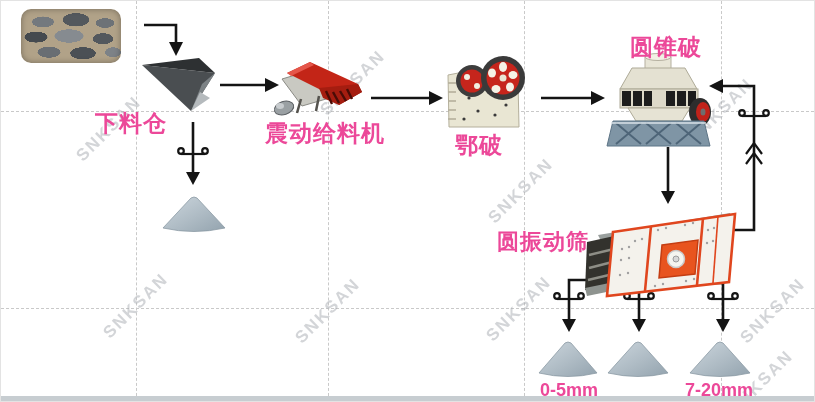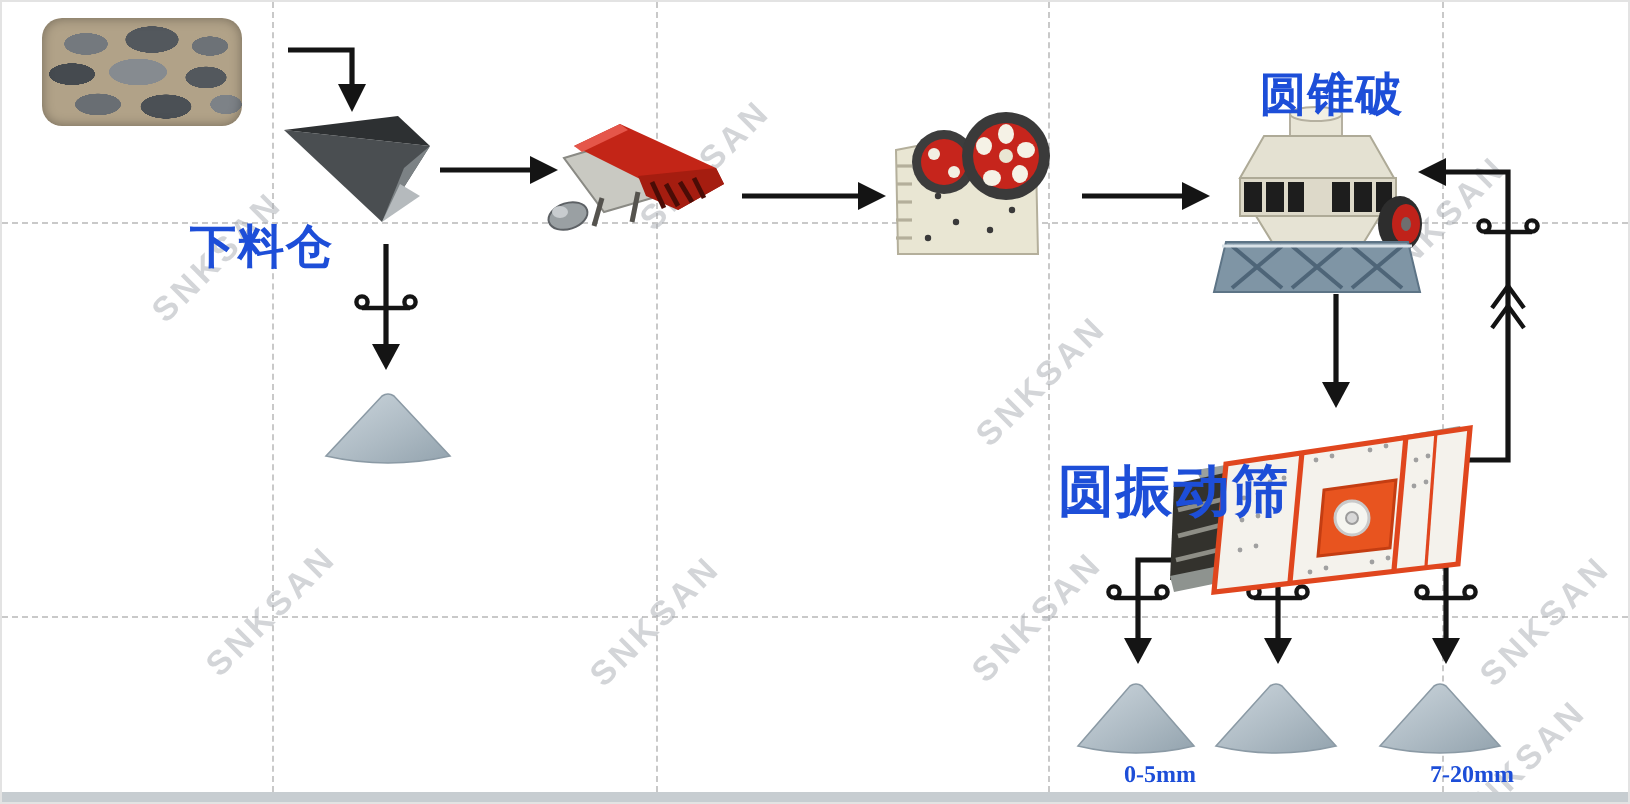--- a/index.html
+++ b/index.html
@@ -9,25 +9,25 @@
     background:#ffffff;
     border:1px solid #e3e3e3;
     box-sizing:border-box;
     overflow:hidden;
     font-family:"Liberation Sans","DejaVu Sans",sans-serif;
   }
   .vgrid{position:absolute;top:0;bottom:0;width:0;border-left:1px dashed #c9c9c9;}
   .hgrid{position:absolute;left:0;right:0;height:0;border-top:1px dashed #c9c9c9;}
   .bottom-bar{position:absolute;left:0;right:0;bottom:0;height:5px;background:#c7cdd1;}
   .label{
-    position:absolute;color:#1d4ed8;font-weight:bold;white-space:nowrap;
-    font-family:Liberation Serif, serif;
+    position:absolute;color:#ec4899;font-weight:bold;white-space:nowrap;
+    font-family:Liberation Sans, sans-serif;
   }
   .cn{font-size:23px;letter-spacing:1px;}
-  .mm{font-size:12px;text-align:right;}
+  .mm{font-size:18px;text-align:left;}
   .wm{
     position:absolute;width:90px;text-align:center;
     color:rgba(168,172,177,0.50);
     font-weight:bold;font-size:17px;letter-spacing:2px;
     transform:rotate(-45deg);
     pointer-events:none;
   }
   .rock-photo{
     position:absolute;left:20px;top:8px;width:100px;height:54px;
     border-radius:10px;
@@ -301,19 +301,21 @@
     <defs>
       <linearGradient id="pileGrad" x1="0" y1="0" x2="1" y2="1">
         <stop offset="0" stop-color="#ccd6dd"></stop>
         <stop offset="0.55" stop-color="#aebbc4"></stop>
         <stop offset="1" stop-color="#93a3ae"></stop>
       </linearGradient>
     </defs>
   </svg>
 
   <div class="label cn" style="left:94px;top:107px">下料仓</div>
+  <div class="label cn" style="left:264px;top:117px">震动给料机</div>
+  <div class="label cn" style="left:454px;top:129px">鄂破</div>
   <div class="label cn" style="left:629px;top:31px">圆锥破</div>
-  <div class="label cn" style="left:528px;top:226px;font-size:28px">圆振动筛</div>
+  <div class="label cn" style="left:496px;top:226px;font-size:22px">圆振动筛</div>
   <div class="label mm" style="left:539px;top:379px;width:58px">0-5mm</div>
   <div class="label mm" style="left:684px;top:379px;width:72px">7-20mm</div>
 
   <div class="bottom-bar"></div>
 </div>
 
 </body></html>

